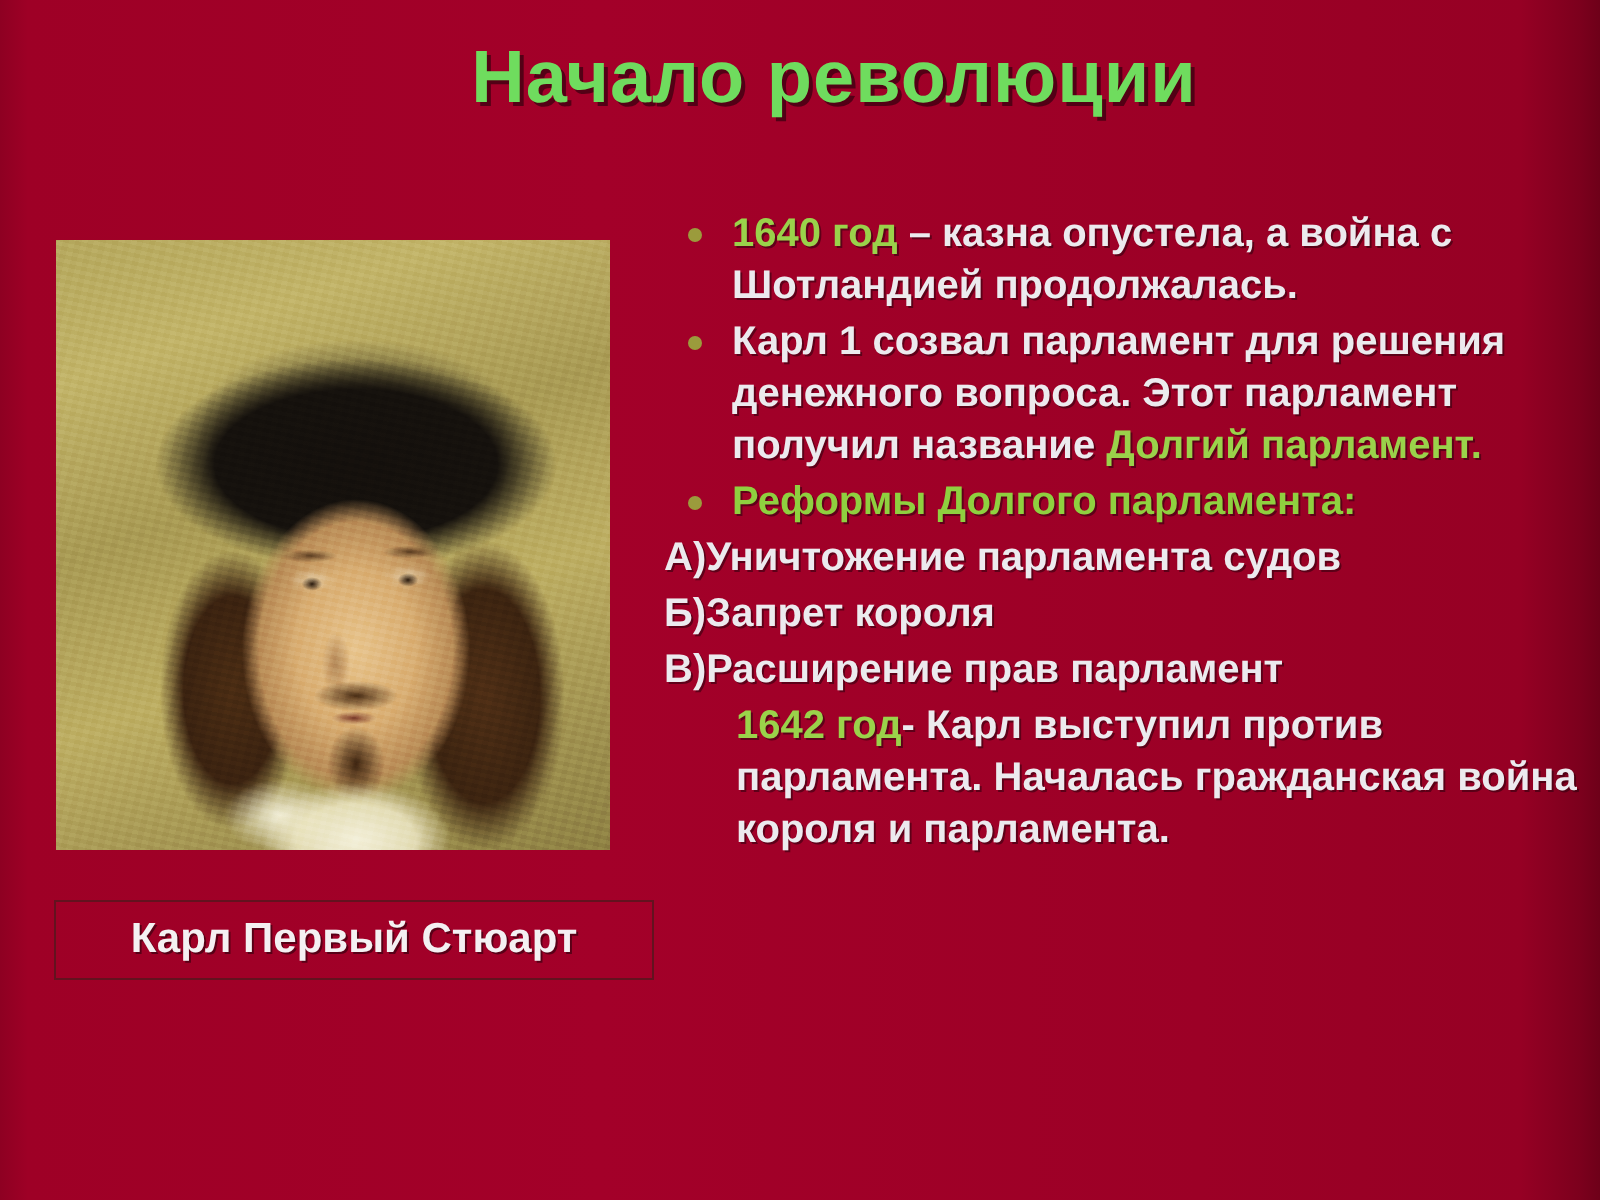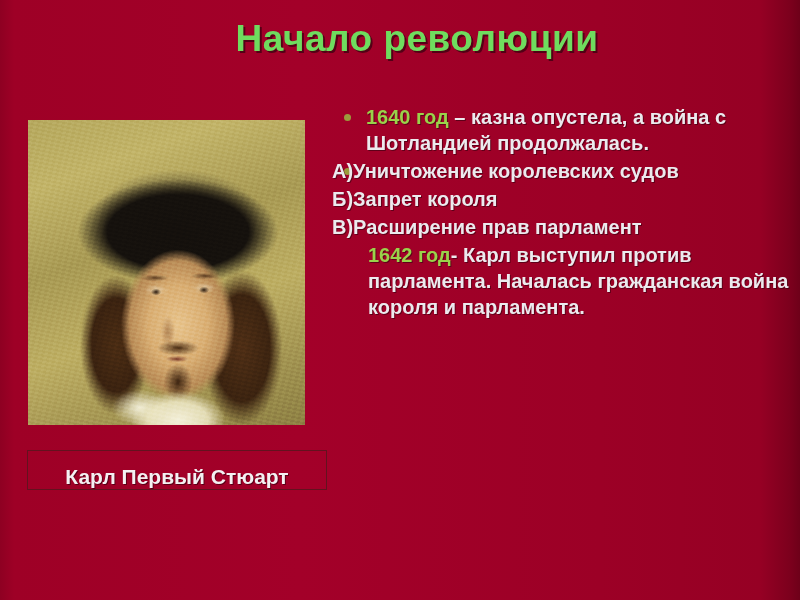--- a/index.html
+++ b/index.html
@@ -103,21 +103,21 @@
   
   .caption-box {
     position: absolute;
     left: 27px;
     top: 450px;
     width: 300px;
     height: 40px;
     border: 1px solid #63121f;
     box-sizing: border-box;
     display: flex;
-    align-items: flex-end;
+    align-items: center;
     justify-content: center;
     background: transparent;
   }
   .caption-text {
     font-size: 21px;
     font-weight: bold;
     color: #f4f0f2;
     text-shadow: 1px 1px 0 rgba(40,0,12,0.6);
     white-space: nowrap;
   }
@@ -187,28 +187,33 @@
     <span class="caption-text">Карл Первый Стюарт</span>
   </div>
 
   <div class="body-col">
 
     <div class="blk bullet">
       <span class="dot"></span>
       <span class="green">1640 год</span><span> – казна опустела, а война с Шотландией продолжалась.</span>
     </div>
 
-
     <div class="blk bullet">
       <span class="dot"></span>
+      <span>Карл 1 созвал парламент для решения денежного вопроса. Этот парламент получил название </span><span class="green">Долгий парламент.</span>
+    </div>
+
+    <div class="blk bullet">
+      <span class="dot"></span>
+      <span class="greenbright">Реформы Долгого парламента:</span>
     </div>
 
     <div class="blk lettered">
       <span class="lbl">А)</span>
-      <span class="txt">Уничтожение королевских судов</span>
+      <span class="txt">Уничтожение парламента судов</span>
     </div>
 
     <div class="blk lettered">
       <span class="lbl">Б)</span>
       <span class="txt">Запрет короля</span>
     </div>
 
     <div class="blk lettered">
       <span class="lbl">В)</span>
       <span class="txt">Расширение прав парламент</span>

